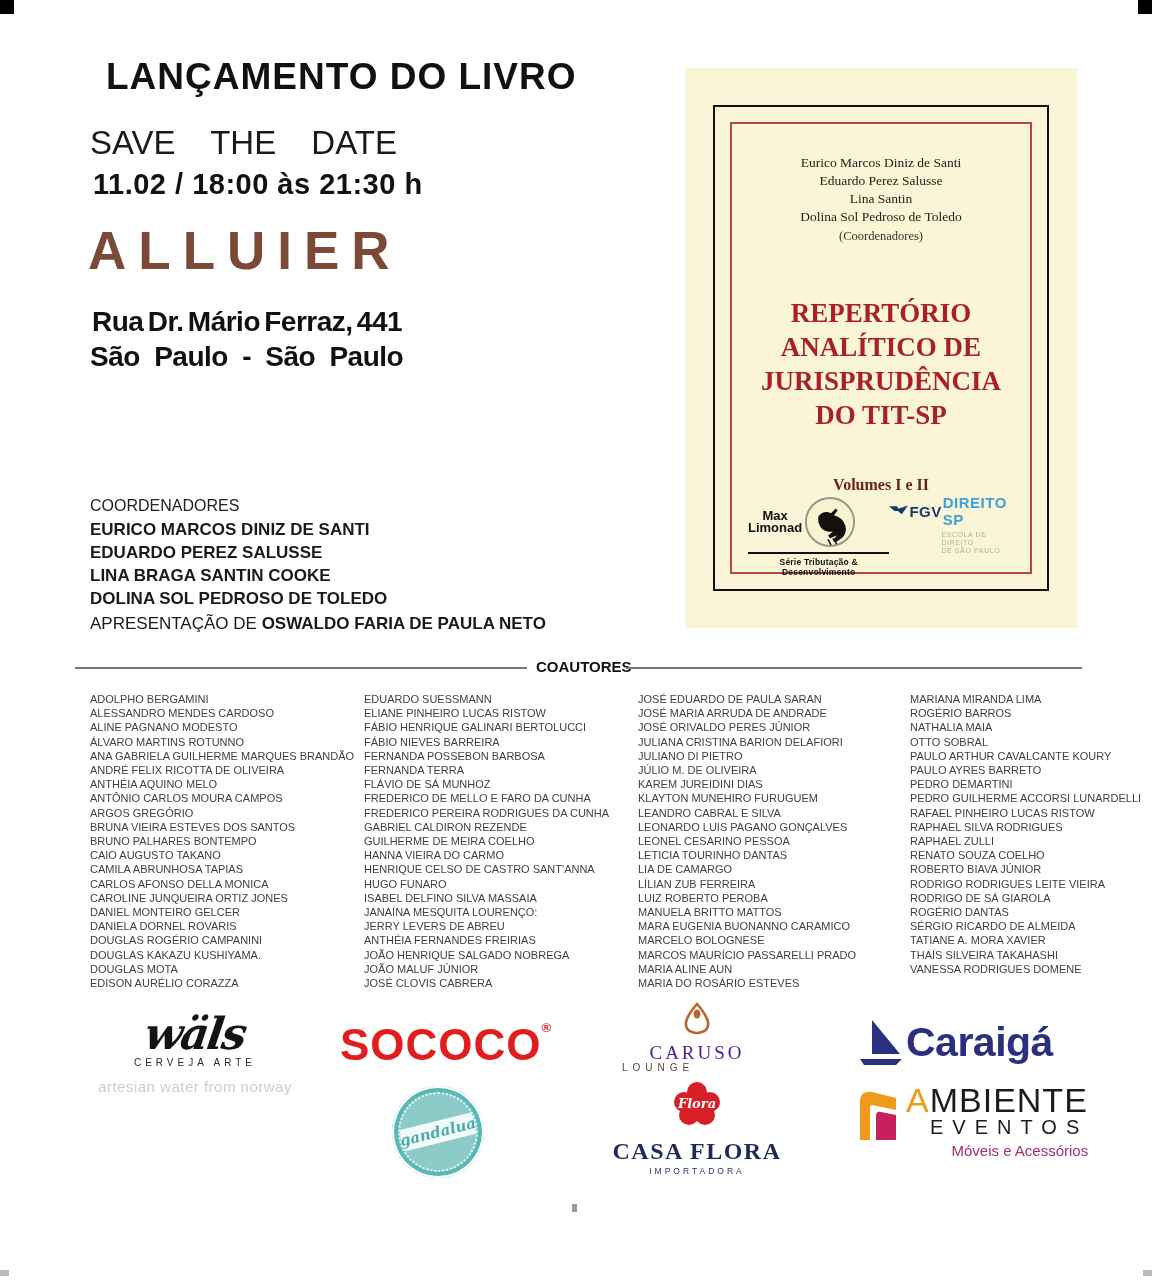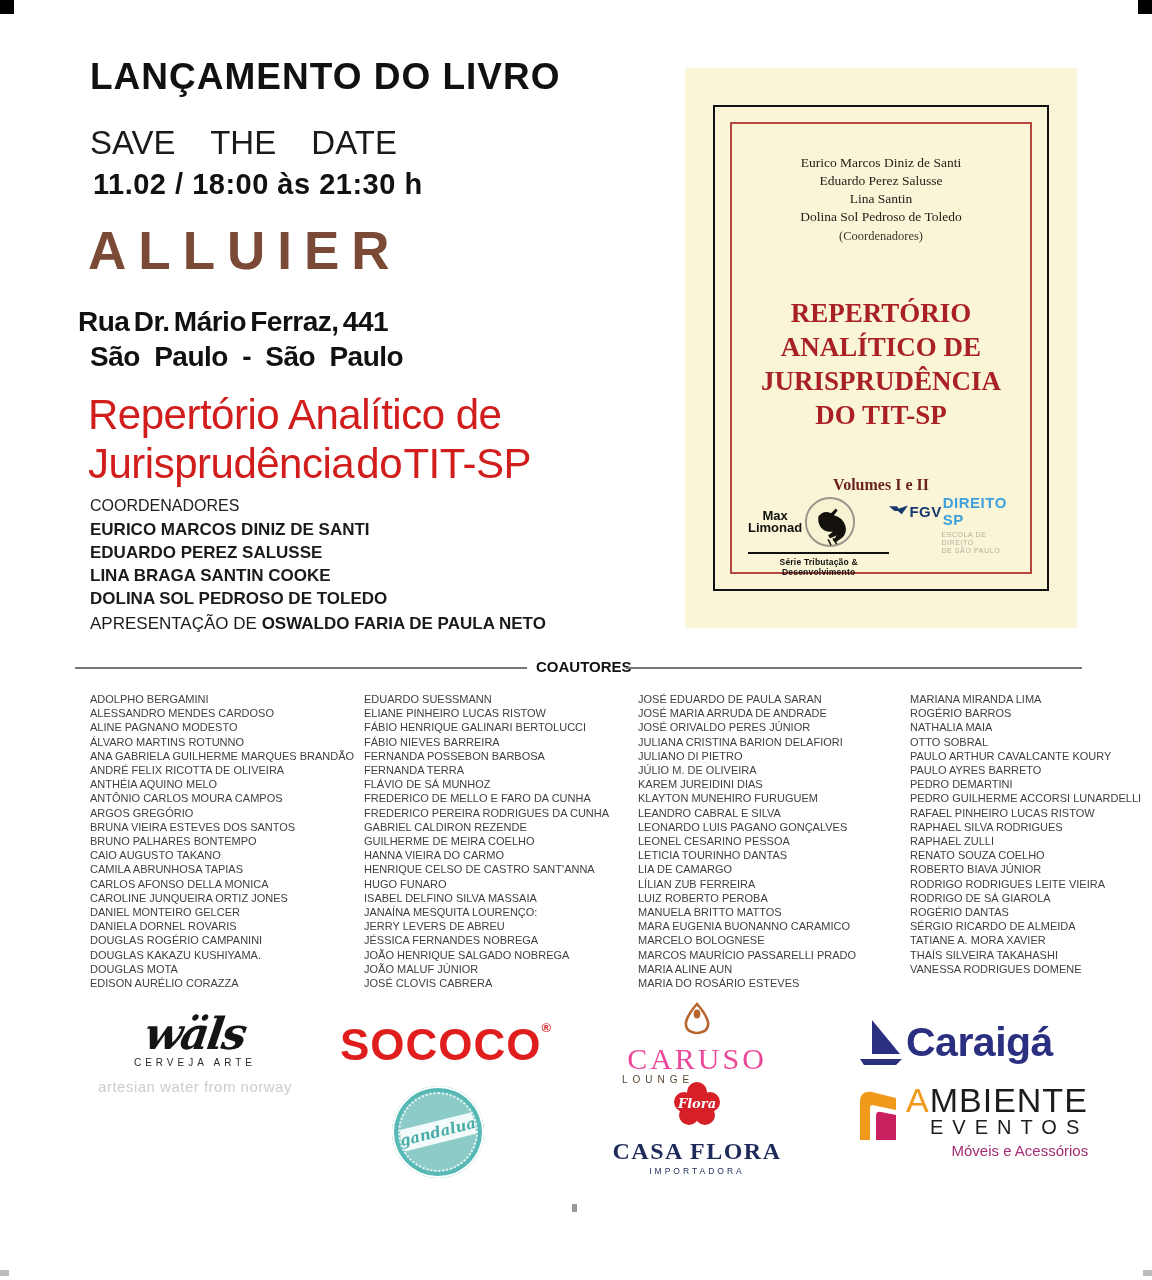--- a/index.html
+++ b/index.html
@@ -8,25 +8,25 @@
 
   
   .corner{position:absolute;background:#000;}
   .c-tl{left:0;top:0;width:14px;height:14px;}
   .c-tr{right:0;top:0;width:14px;height:14px;}
   .c-bl{left:0;bottom:4px;width:9px;height:6px;background:#bbb;}
   .c-br{right:0;bottom:4px;width:9px;height:6px;background:#bbb;}
   .c-bc{left:572px;top:1204px;width:5px;height:8px;background:#999;}
 
   
-  .launch-title{position:absolute;left:90px;top:56px;font-size:37px;font-weight:700;letter-spacing:1px;}
+  .launch-title{position:absolute;left:106px;top:56px;font-size:37px;font-weight:700;letter-spacing:1px;}
   .save-date{position:absolute;left:90px;top:124px;font-size:33px;font-weight:400;word-spacing:26px;color:#1a1a1a;}
   .datetime{position:absolute;left:93px;top:168px;font-size:29px;font-weight:700;letter-spacing:.5px;}
   .venue{position:absolute;left:88px;top:220px;font-size:53px;font-weight:700;letter-spacing:12px;color:#7b4a36;}
-  .addr1{position:absolute;left:78px;top:306px;font-size:28px;font-weight:700;word-spacing:-3px;letter-spacing:-.5px;}
+  .addr1{position:absolute;left:92px;top:306px;font-size:28px;font-weight:700;word-spacing:-3px;letter-spacing:-.5px;}
   .addr2{position:absolute;left:90px;top:341px;font-size:28px;font-weight:700;word-spacing:7px;letter-spacing:-.5px;}
   .red-title{position:absolute;left:88px;top:390px;font-size:42px;line-height:49px;color:#d21d1d;
              font-weight:400;letter-spacing:-.5px;}
   .red-title .tight{word-spacing:-9px;}
   .coord-label{position:absolute;left:90px;top:497px;font-size:16px;color:#222;}
   .coord-names{position:absolute;left:90px;top:518px;font-size:17px;font-weight:700;line-height:23px;color:#1a1a1a;}
   .apresenta{position:absolute;left:90px;top:614px;font-size:17px;color:#1a1a1a;}
   .apresenta b{font-weight:700;}
 
   
@@ -70,21 +70,21 @@
   .wals{left:115px;top:1008px;width:160px;text-align:center;}
   .wals-name{font-family:"DejaVu Serif",serif;font-style:italic;font-weight:700;font-size:44px;
              letter-spacing:-2px;color:#141414;transform:skewX(-8deg);}
   .wals-tag{font-size:10px;letter-spacing:4px;color:#2a2a2a;margin-top:-2px;}
   
   .sococo{left:340px;top:1020px;width:190px;text-align:left;color:#e01e1e;font-weight:700;}
   .sococo-name{font-size:44px;letter-spacing:1px;}
   .sococo sup{font-size:13px;vertical-align:28px;}
   
   .caruso{left:622px;top:1002px;width:150px;text-align:center;}
-  .caruso-name{font-family:"Liberation Serif",serif;font-size:30px;letter-spacing:3px;color:#ec4899;margin-top:2px;}
+  .caruso-name{font-family:"Liberation Serif",serif;font-size:19px;letter-spacing:3px;color:#4c1d95;margin-top:2px;}
   .caruso-sub{font-size:10px;letter-spacing:5px;color:#57462f;text-align:left;padding-right:14px;margin-top:-2px;}
   
   .caraiga{left:858px;top:1018px;display:flex;align-items:center;}
   .caraiga-name{font-size:41px;font-weight:700;color:#2b2f80;letter-spacing:-.5px;margin-left:2px;}
   
   .voss{left:90px;top:1082px;width:210px;text-align:center;}
   .voss-name{font-size:46px;letter-spacing:17px;color:#b9bcbc;}
   .voss-name sup{font-size:12px;color:#cfcfcf;}
   .voss-tag{font-size:15px;color:#cdcdcd;letter-spacing:.5px;margin-top:-4px;}
   
@@ -117,24 +117,20 @@
   <div class="corner c-br"></div>
   <div class="corner c-bc"></div>
 
   <div class="launch-title">LANÇAMENTO DO LIVRO</div>
   <div class="save-date">SAVE THE DATE</div>
   <div class="datetime">11.02  / 18:00 às 21:30 h</div>
   <div class="venue">ALLUIER</div>
   <div class="addr1">Rua Dr. Mário Ferraz, 441</div>
   <div class="addr2">São Paulo - São Paulo</div>
 
-  <div class="red-title">
-    <div>Repertório Analítico de</div>
-    <div class="tight">Jurisprudência do TIT-SP</div>
-  </div>
 
   <div class="coord-label">COORDENADORES</div>
   <div class="coord-names">
       <div class="coord-name">EURICO MARCOS DINIZ DE SANTI</div>
       <div class="coord-name">EDUARDO PEREZ SALUSSE</div>
       <div class="coord-name">LINA BRAGA SANTIN COOKE</div>
       <div class="coord-name">DOLINA SOL PEDROSO DE TOLEDO</div>
     </div>
 
   <div class="apresenta"><span>APRESENTAÇÃO DE </span><b>OSWALDO FARIA DE PAULA NETO</b></div>
@@ -234,21 +230,21 @@
       <div class="coaut-name">FREDERICO DE MELLO E FARO DA CUNHA</div>
       <div class="coaut-name">FREDERICO PEREIRA RODRIGUES DA CUNHA</div>
       <div class="coaut-name">GABRIEL CALDIRON REZENDE</div>
       <div class="coaut-name">GUILHERME DE MEIRA COELHO</div>
       <div class="coaut-name">HANNA VIEIRA DO CARMO</div>
       <div class="coaut-name">HENRIQUE CELSO DE CASTRO SANT'ANNA</div>
       <div class="coaut-name">HUGO FUNARO</div>
       <div class="coaut-name">ISABEL DELFINO SILVA MASSAIA</div>
       <div class="coaut-name">JANAÍNA MESQUITA LOURENÇO:</div>
       <div class="coaut-name">JERRY LEVERS DE ABREU</div>
-      <div class="coaut-name">JÉSSICA FERNANDES NOBREGA</div>
+      <div class="coaut-name">ANTHÉIA FERNANDES FREIRIAS</div>
       <div class="coaut-name">JOÃO HENRIQUE SALGADO NOBREGA</div>
       <div class="coaut-name">JOÃO MALUF JÚNIOR</div>
       <div class="coaut-name">JOSÉ CLOVIS CABRERA</div>
     </div>
   <div class="coaut-col col3">
       <div class="coaut-name">JOSÉ EDUARDO DE PAULA SARAN</div>
       <div class="coaut-name">JOSÉ MARIA ARRUDA DE ANDRADE</div>
       <div class="coaut-name">JOSÉ ORIVALDO PERES JÚNIOR</div>
       <div class="coaut-name">JULIANA CRISTINA BARION DELAFIORI</div>
       <div class="coaut-name">JULIANO DI PIETRO</div>

